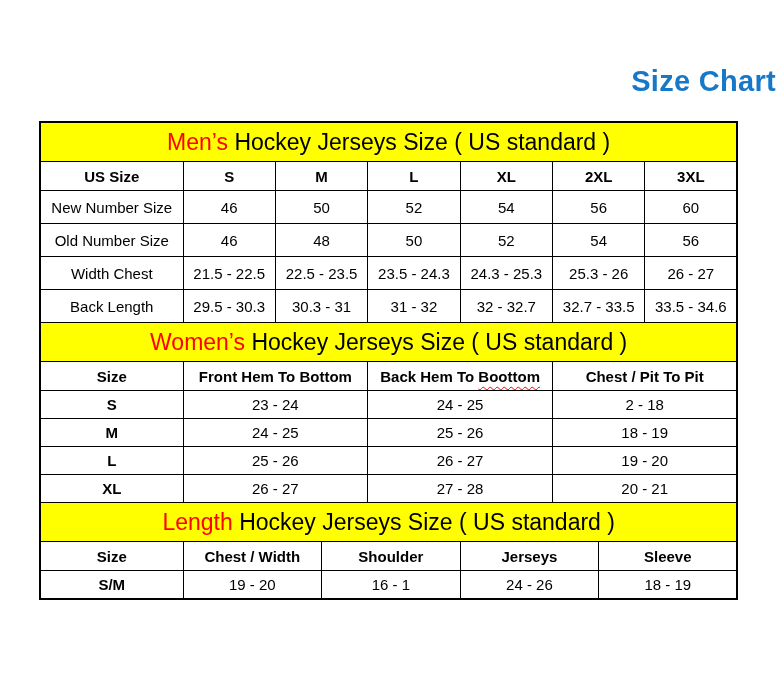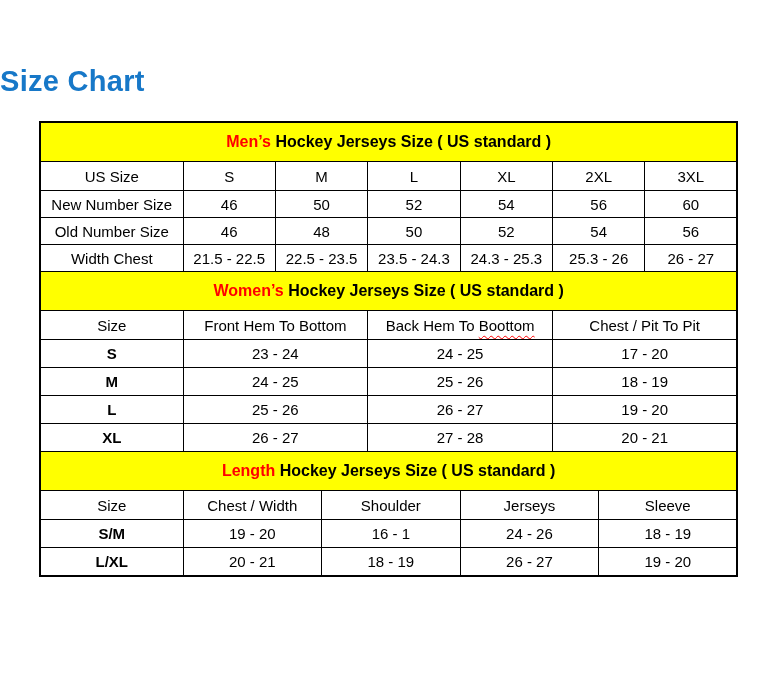--- a/index.html
+++ b/index.html
@@ -11,21 +11,21 @@
   }
   .page {
     position: relative;
     width: 776px;
     height: 692px;
     overflow: hidden;
     background: #ffffff;
   }
   .title {
     margin: 62px 0 0 0;
-    text-align: left;
+    text-align: right;
     font-size: 29px;
     font-weight: 700;
     line-height: 38px;
     letter-spacing: 0.3px;
     color: var(--title-blue, #1778C8);
   }
   table.size-table {
     table-layout: fixed;
     border-collapse: collapse;
     width: 697px;
@@ -37,26 +37,26 @@
     text-align: center;
     vertical-align: middle;
     font-size: 15px;
     padding: 0;
     overflow: hidden;
     white-space: nowrap;
   }
   tr.band-row td {
     background: var(--band-yellow, #FFFF00);
     height: 38px;
-    font-size: 16px;
-    font-weight: 700;
+    font-size: 23px;
+    font-weight: 400;
   }
   .band-highlight { color: var(--accent-red, #FF0000); }
-  tr.head-row td { font-weight: 400; height: 28px; }
-  tr.data-row { height: 27px; }
+  tr.head-row td { font-weight: 700; height: 28px; }
+  tr.data-row { height: 33px; }
   tr.r28 { height: 28px; }
   .bold-label { font-weight: 700; }
   .squiggle {
     text-decoration: underline wavy var(--accent-red, #FF0000);
     text-decoration-thickness: 1px;
     text-underline-offset: 4px;
   }
 </style>
 </head>
 <body>
@@ -117,39 +117,48 @@
       </tr>
       <tr class="data-row">
         <td>Width Chest</td>
         <td colspan="2">21.5 - 22.5</td>
         <td colspan="2">22.5 - 23.5</td>
         <td colspan="2">23.5 - 24.3</td>
         <td colspan="2">24.3 - 25.3</td>
         <td colspan="2">25.3 - 26</td>
         <td colspan="2">26 - 27</td>
       </tr>
+      <tr class="data-row">
+        <td>Back Length</td>
+        <td colspan="2">29.5 - 30.3</td>
+        <td colspan="2">30.3 - 31</td>
+        <td colspan="2">31 - 32</td>
+        <td colspan="2">32 - 32.7</td>
+        <td colspan="2">32.7 - 33.5</td>
+        <td colspan="2">33.5 - 34.6</td>
+      </tr>
 
       <tr class="band-row">
         <td colspan="13">
           <span class="band-highlight">Women’s</span><span> Hockey Jerseys Size ( US standard )</span>
         </td>
       </tr>
       <tr class="head-row">
         <td>Size</td>
         <td colspan="4">Front Hem To Bottom</td>
         <td colspan="4">
           <span>Back Hem To </span><span class="squiggle">Boottom</span>
         </td>
         <td colspan="4">Chest / Pit To Pit</td>
       </tr>
       <tr class="data-row r28">
         <td class="bold-label">S</td>
         <td colspan="4">23 - 24</td>
         <td colspan="4">24 - 25</td>
-        <td colspan="4">17 - 20</td>
+        <td colspan="4">2 - 18</td>
       </tr>
       <tr class="data-row r28">
         <td class="bold-label">M</td>
         <td colspan="4">24 - 25</td>
         <td colspan="4">25 - 26</td>
         <td colspan="4">18 - 19</td>
       </tr>
       <tr class="data-row r28">
         <td class="bold-label">L</td>
         <td colspan="4">25 - 26</td>
@@ -175,23 +184,16 @@
         <td colspan="3">Jerseys</td>
         <td colspan="3">Sleeve</td>
       </tr>
       <tr class="data-row r28">
         <td class="bold-label">S/M</td>
         <td colspan="3">19 - 20</td>
         <td colspan="3">16 - 1</td>
         <td colspan="3">24 - 26</td>
         <td colspan="3">18 - 19</td>
       </tr>
-      <tr class="data-row r28">
-        <td class="bold-label">L/XL</td>
-        <td colspan="3">20 - 21</td>
-        <td colspan="3">18 - 19</td>
-        <td colspan="3">26 - 27</td>
-        <td colspan="3">19 - 20</td>
-      </tr>
 
     </tbody>
   </table>
 </div>
 
 </body></html>

